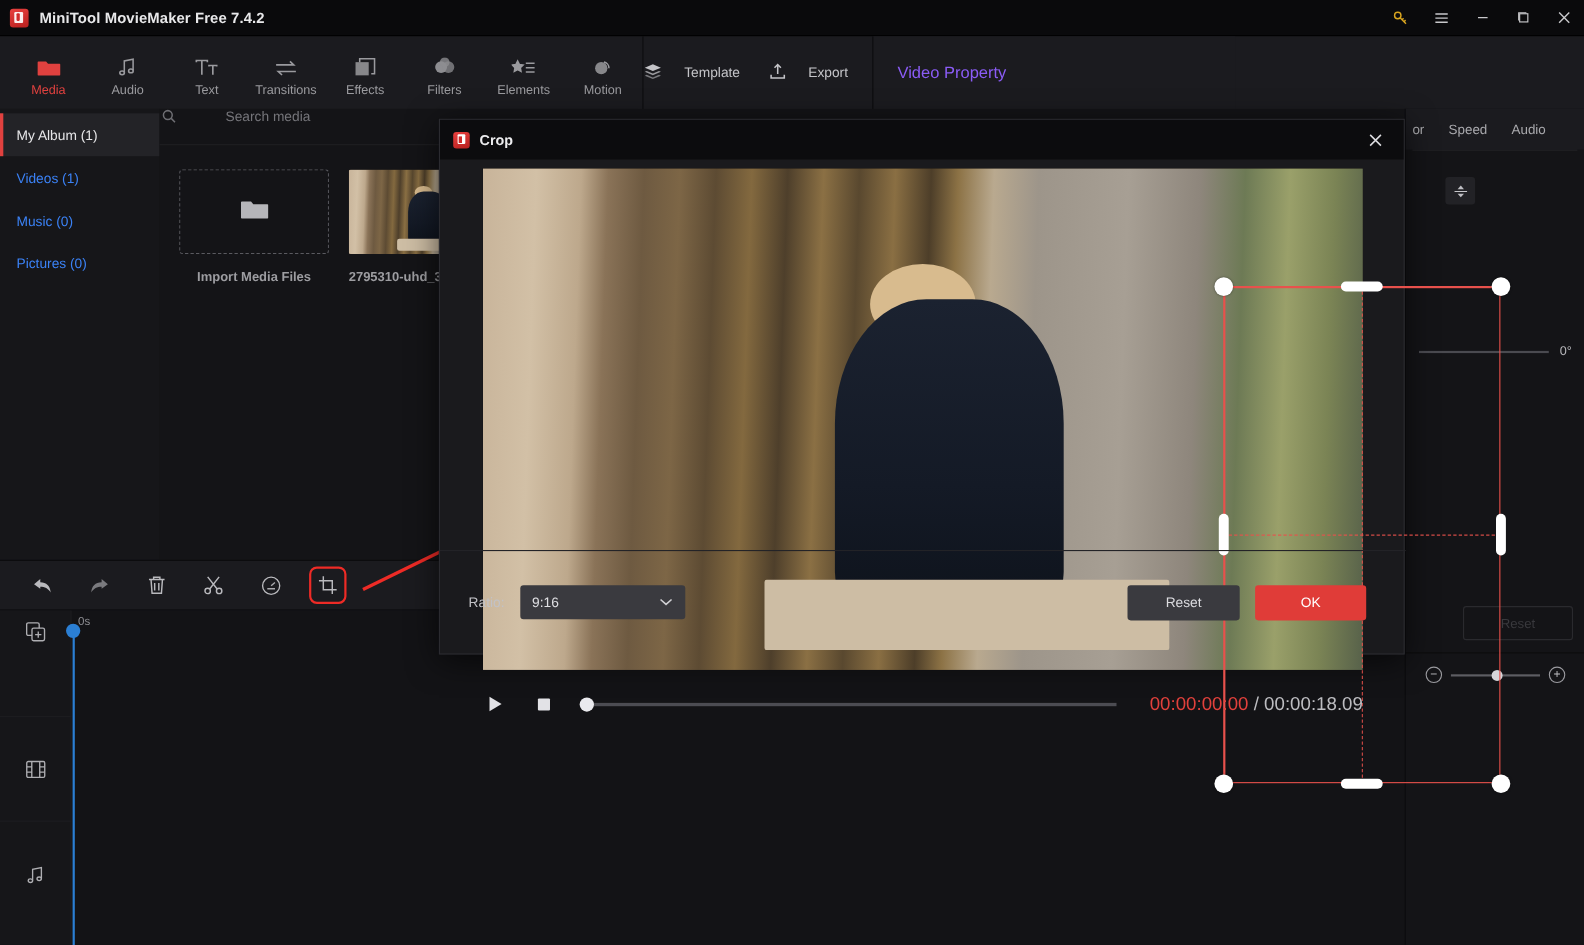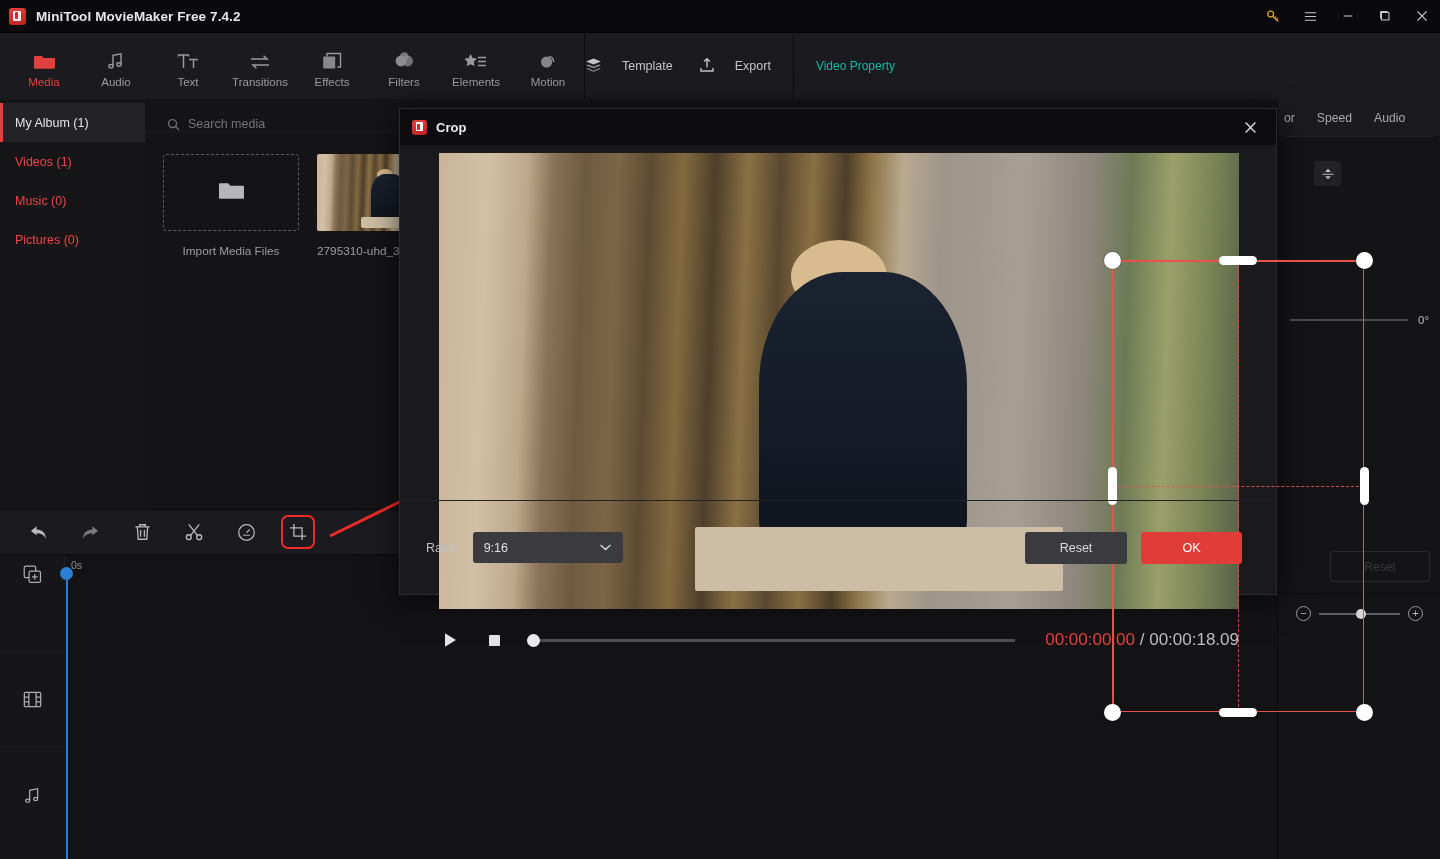--- a/index.html
+++ b/index.html
@@ -62,53 +62,54 @@
   .rib-icon { height: 22px; display: flex; align-items: flex-end; }
   .ribbon-divider { width:1px; height:66px; background:#0c0c0e; }
   .player-label {
     flex: 1; height: 66px; display: flex; align-items: center; padding-left: 22px;
     font-size: 12.5px; color: #b5b5b9; background:#1b1b1f;
   }
   .ribbon-actions { display: flex; align-items: center; gap: 26px; padding-right: 22px; }
   .rib-action { display: flex; align-items: center; gap: 20px; font-size: 12.5px; color: #c4c4c8; }
   .vp-label {
     width: 330px; height: 66px; display: flex; align-items: center; padding-left: 22px;
-    font-size: 12px; color: #14b8a6; border-left: 1px solid #0c0c0e; background:#1b1b1f;
+    font-size: 15px; color: #8b5cf6; border-left: 1px solid #0c0c0e; background:#1b1b1f;
   }
 
   
   .sidebar {
     position: absolute; left: 0; top: 99px; width: 145px; height: 410px;
     background: #161619; padding-top: 4px;
   }
   .side-item {
     height: 39px; display: flex; align-items: center; padding-left: 15px;
-    font-size: 12.5px; color: #ef4444; position: relative;
+    font-size: 12.5px; color: #3b82f6; position: relative;
   }
   .side-item.active { background: #232327; color: #e6e6e8; }
   .side-item.active::before {
     content:""; position:absolute; left:0; top:0; width:3px; height:39px; background:#e0413f;
   }
 
   
   .media-panel {
     position: absolute; left: 145px; top: 99px; width: 435px; height: 410px;
     background: #141417;
   }
   .search-row {
-    height: 33px; display: flex; align-items: flex-end; padding: 0 22px;
+    height: 33px; display: flex; align-items: flex-start; padding: 0 2px;
     border-bottom: 1px solid #1e1e22;
+    gap: 37px;
   }
   .search-icon { color: #6e6e73; margin-right: 8px; display:flex; }
   .search-input {
     background: transparent; border: 0; outline: 0; color: #9b9b9f;
     font-size: 12.5px; font-family: inherit; flex: 1;
   }
   .search-input::placeholder { color: #75757a; }
-  .media-grid { display: flex; gap: 18px; padding: 22px 18px 0 18px; }
+  .media-grid { display: flex; gap: 18px; padding: 22px 18px 0 18px; font-weight: bold; }
   .media-cell { width: 136px; }
   .import-box {
     width: 136px; height: 77px; border: 1px dashed #5a5a60; border-radius: 3px;
     display: flex; align-items: center; justify-content: center; color: #b6b6ba;
   }
   .media-thumb { width: 136px; height: 77px; border-radius: 2px; overflow: hidden; position: relative; }
   .media-cap {
     margin-top: 13px; font-size: 11.8px; color: #9d9da1; text-align: center;
     white-space: nowrap; overflow: hidden;
   }

